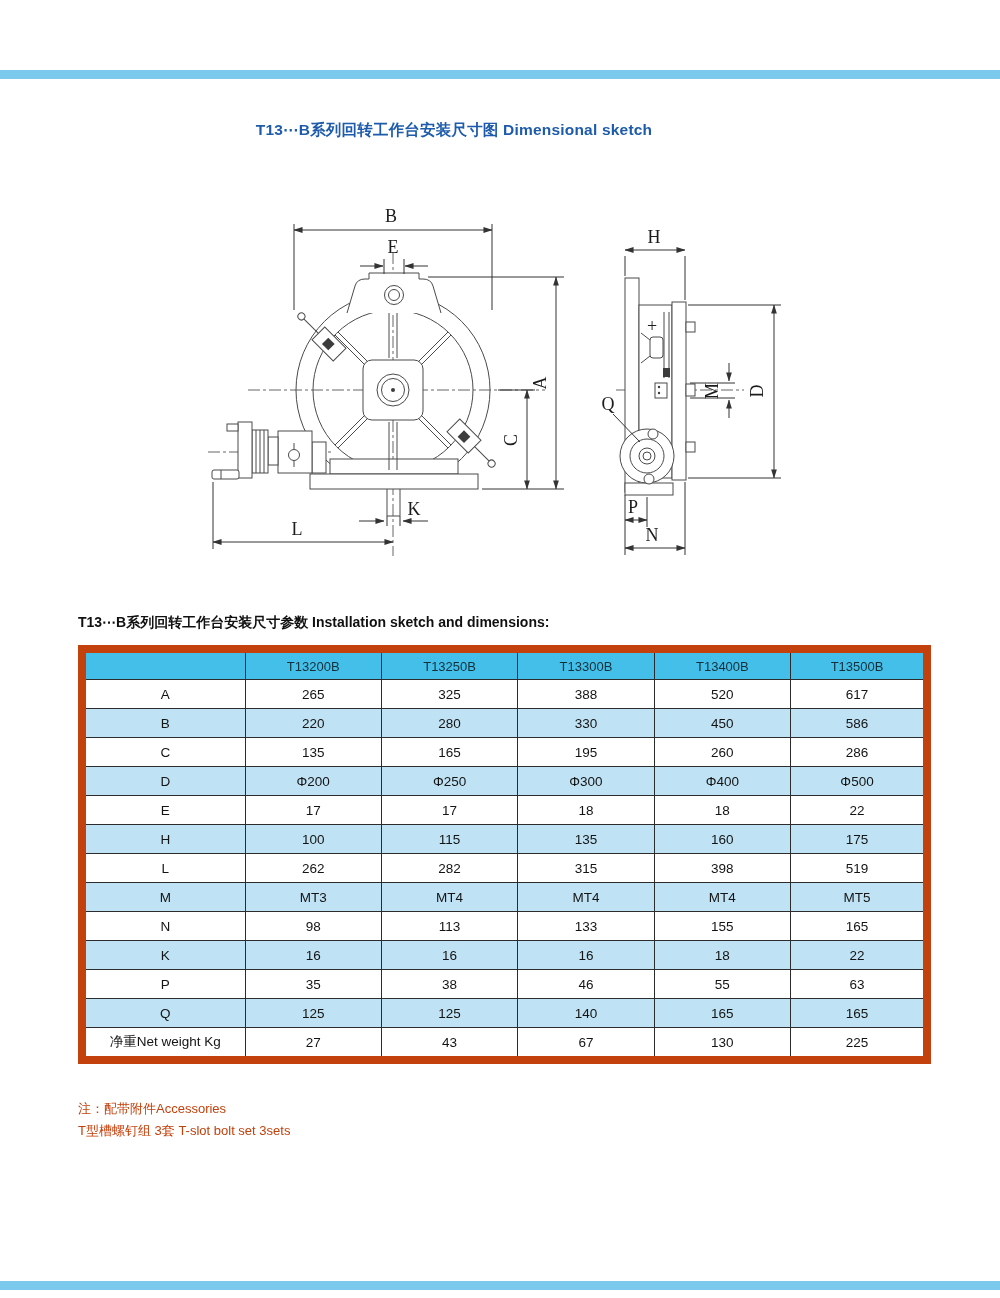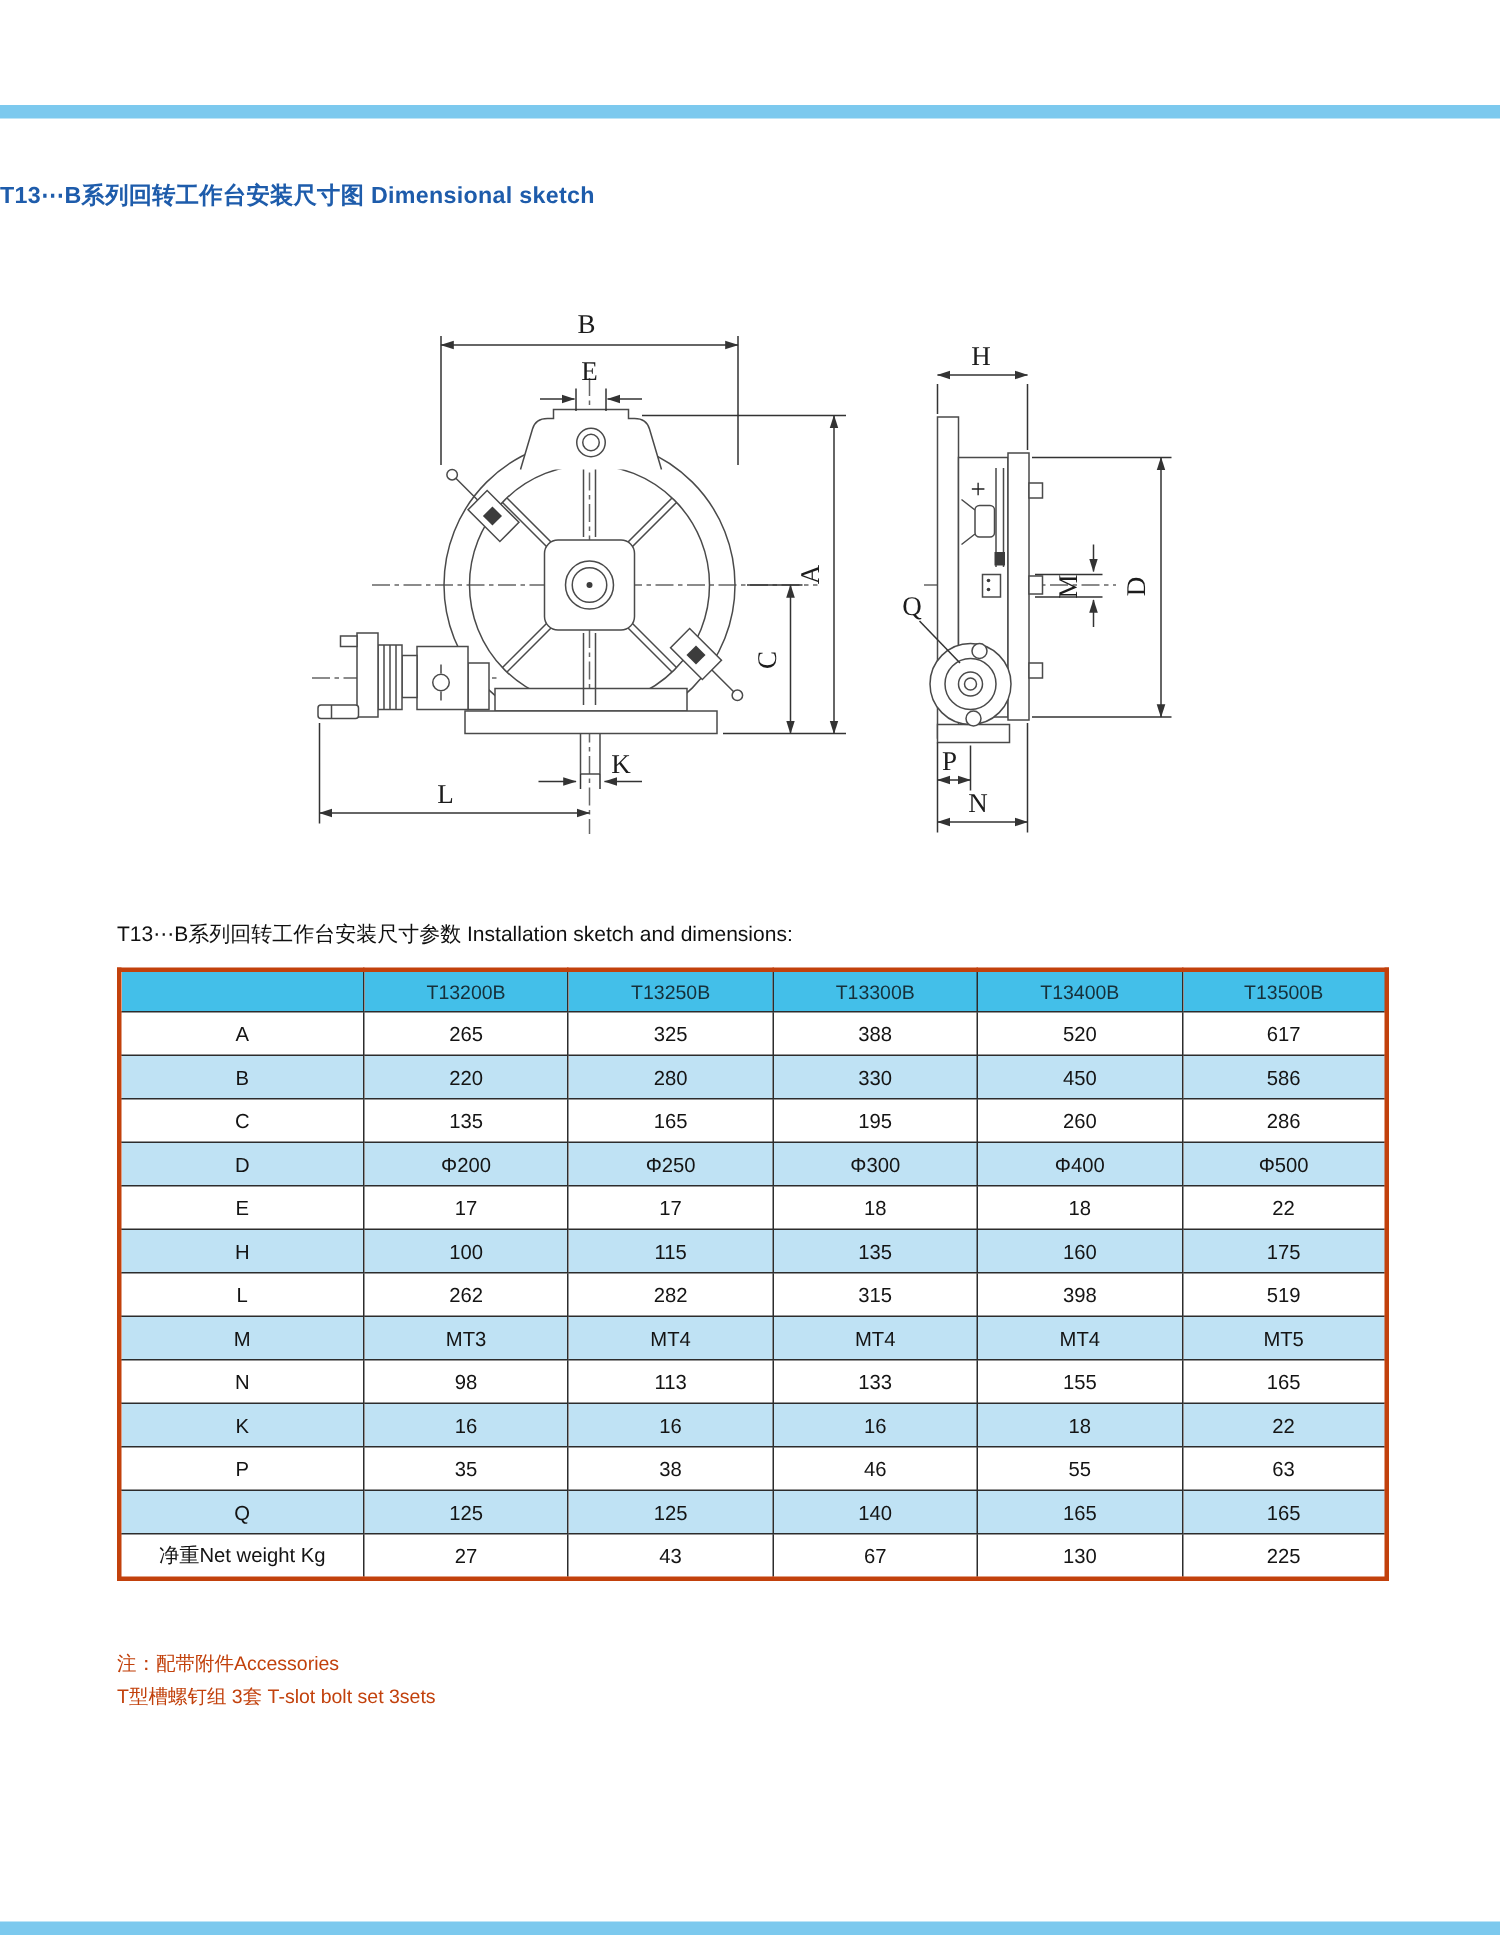--- a/index.html
+++ b/index.html
@@ -4,28 +4,28 @@
 <style>
   html,body{margin:0;padding:0}
   body{
     width:1000px;height:1298px;position:relative;background:#fff;
     font-family:"Liberation Sans",sans-serif;overflow:hidden;
   }
   .accent-bar{position:absolute;left:0;width:1000px;height:9px;background:#7cc9ee}
   #topbar{top:70px}
   #bottombar{top:1281px}
   #title{
-    position:absolute;top:120px;left:0;width:908px;
+    position:absolute;top:120px;left:0;width:908px;text-align:center;
     font-size:15.5px;font-weight:600;color:#1e5cab;letter-spacing:.2px;
   }
   #drawing{position:absolute;top:0;left:0}
-  #heading{position:absolute;top:614px;left:78px;font-size:14px;font-weight:400;color:#101010}
+  #heading{position:absolute;top:614px;left:78px;font-size:14px;font-weight:700;color:#101010}
   #tbl{
     position:absolute;top:645px;left:78px;width:845px;
-    border-collapse:collapse;table-layout:fixed;border:3px solid #c2410c;
+    border-collapse:collapse;table-layout:fixed;border:8px solid #c2410c;
   }
   #tbl th,#tbl td{
     border:1px solid #2c2c2c;text-align:center;vertical-align:middle;padding:0;
     font-size:13.5px;color:#141414;font-weight:400;height:28px;white-space:nowrap;overflow:hidden;
   }
   #tbl thead th{background:#43bfe9;height:26px;font-size:13px;color:#16303a}
   #tbl tr.alt td{background:#bfe2f4}
   #tbl tr.last td{height:30px}
   #tbl td.lbl-small{font-size:11px;letter-spacing:-.3px}
   .note{position:absolute;left:78px;font-size:13px;color:#c2410c}

